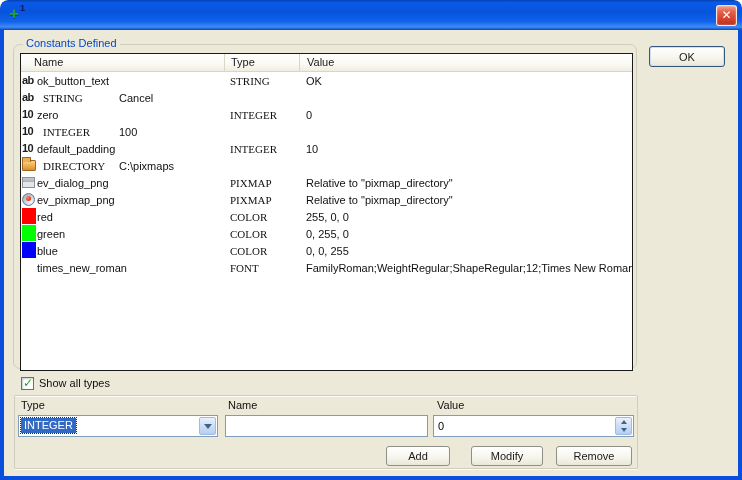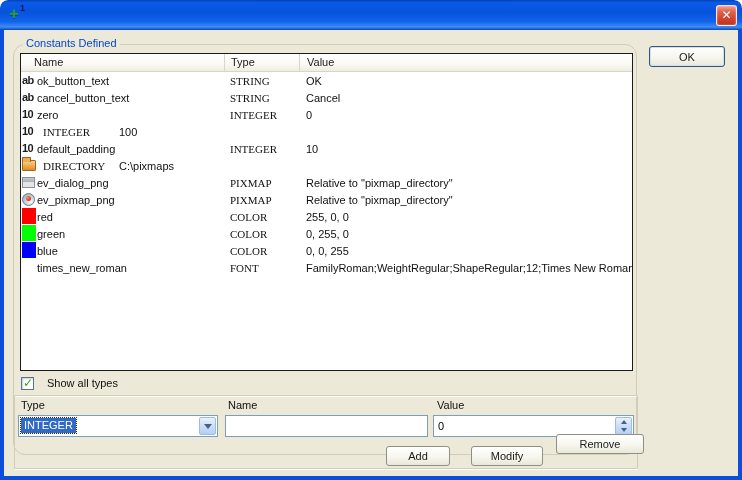--- a/index.html
+++ b/index.html
@@ -35,22 +35,22 @@
   .btn {
     position:absolute; height:20px; border:1px solid #8E8F85; border-radius:3px;
     background:linear-gradient(180deg,#FFFFFF 0%,#F6F5EC 60%,#E9E7D8 100%);
     font-size:11px; color:#1a1a1a; text-align:center; cursor:pointer;
     font-family:inherit;
   }
   .btn-ok { left:645px; top:16px; width:76px; height:21px; border:1px solid #33577E; box-shadow:inset 0 0 0 1px #CFE0F2; }
 
   
   .groupbox {
-    position:absolute; left:9px; top:14px; width:624px; height:411px;
-    border:1px solid #D0CDBA; border-radius:12px;
+    position:absolute; left:9px; top:14px; width:624px; height:325px;
+    border:1px solid #D0CDBA; border-radius:7px;
   }
   .groupbox-title {
     position:absolute; left:9px; top:-8px; background:#ECE9D8; padding:0 3px;
     color:#0046D5; font-size:11px; line-height:13px;
   }
 
   
   .tbl { position:absolute; left:6px; top:8px; width:613px; height:318px; background:#fff; border:1px solid #1A1A1A; overflow:hidden; }
   .tbl-header { display:flex; height:18px; background:linear-gradient(180deg,#FFFFFF 0%,#FBFAF6 55%,#EFEDE0 100%); border-bottom:1px solid #D9D6C4; font-size:11px; color:#1a1a1a; }
   .hcell { line-height:17px; white-space:nowrap; }
@@ -82,21 +82,21 @@
   .sphere-pixmap-icon::before { content:""; position:absolute; left:3px; top:2px; width:5px; height:5px; border-radius:50%;
     background:radial-gradient(circle at 35% 35%, #FF8A70 0%, #E03318 70%); }
   .color-swatch { position:absolute; left:1px; top:0px; width:14px; height:16px; }
 
   
   .check-row { position:absolute; left:7px; top:331px; height:14px; display:flex; align-items:center; cursor:pointer; }
   .check-box { position:relative; width:13px; height:13px; background:#fff; border:1px solid #5F7285;
     box-shadow:inset 1px 1px 2px rgba(90,110,130,.35); }
   .check-box .check-icon { position:absolute; left:1px; top:-2px; color:#21A521; font-weight:bold; font-size:12px; display:none; }
   .check-box.checked .check-icon { display:block; }
-  .check-label { margin-left:13px; font-size:11px; color:#101010; }
+  .check-label { margin-left:5px; font-size:11px; color:#101010; }
 
   
   .form-frame { position:absolute; left:10px; top:365px; width:624px; height:74px;
     border:1px solid #D0CDBA; border-radius:1px; box-shadow:0 1px 0 rgba(255,255,255,.8), inset 0 1px 0 rgba(255,255,255,.8); }
   .fld-label { position:absolute; font-size:11px; color:#101010; }
   .edit { position:absolute; height:22px; background:#fff; border:1px solid #7F9DB9; font-size:11px; color:#101010; }
   input.edit { padding:0 4px; font-family:inherit; }
   
   .combo { left:3px; top:19px; width:200px; cursor:pointer; }
   .combo-sel { display:inline-block; margin:2px 0 0 2px; padding:0 3px; background:#316AC5; color:#fff;
@@ -148,21 +148,20 @@
                 <span class="row-icon string-icon glyph"></span>
               </span>
     <span class="c-name">ok_button_text</span>
     <span class="c-type">STRING</span>
     <span class="c-value">OK</span>
   </div>
             <div class="trow">
     <span class="c-icon">
                 <span class="row-icon string-icon glyph"></span>
               </span>
-    <span class="c-name">cancel_button_text</span>
     <span class="c-type">STRING</span>
     <span class="c-value">Cancel</span>
   </div>
             <div class="trow">
     <span class="c-icon">
                 <span class="row-icon integer-icon glyph"></span>
               </span>
     <span class="c-name">zero</span>
     <span class="c-type">INTEGER</span>
     <span class="c-value">0</span>
@@ -262,17 +261,17 @@
       <div class="edit spin-wrap">
         <input value="0" style="">
         <span class="spin-btns">
           <span class="tri-up-sm"></span>
           <span class="tri-down-sm"></span>
         </span>
       </div>
 
       <button class="btn" style="left:371px; top:50px; width:64px;">Add</button>
       <button class="btn" style="left:456px; top:50px; width:72px;">Modify</button>
-      <button class="btn" style="left:541px; top:38px; width:88px;">Remove</button>
+      <button class="btn" style="left:541px; top:50px; width:76px;">Remove</button>
     </div>
 
   </div>
 </div>
 
 </body></html>

